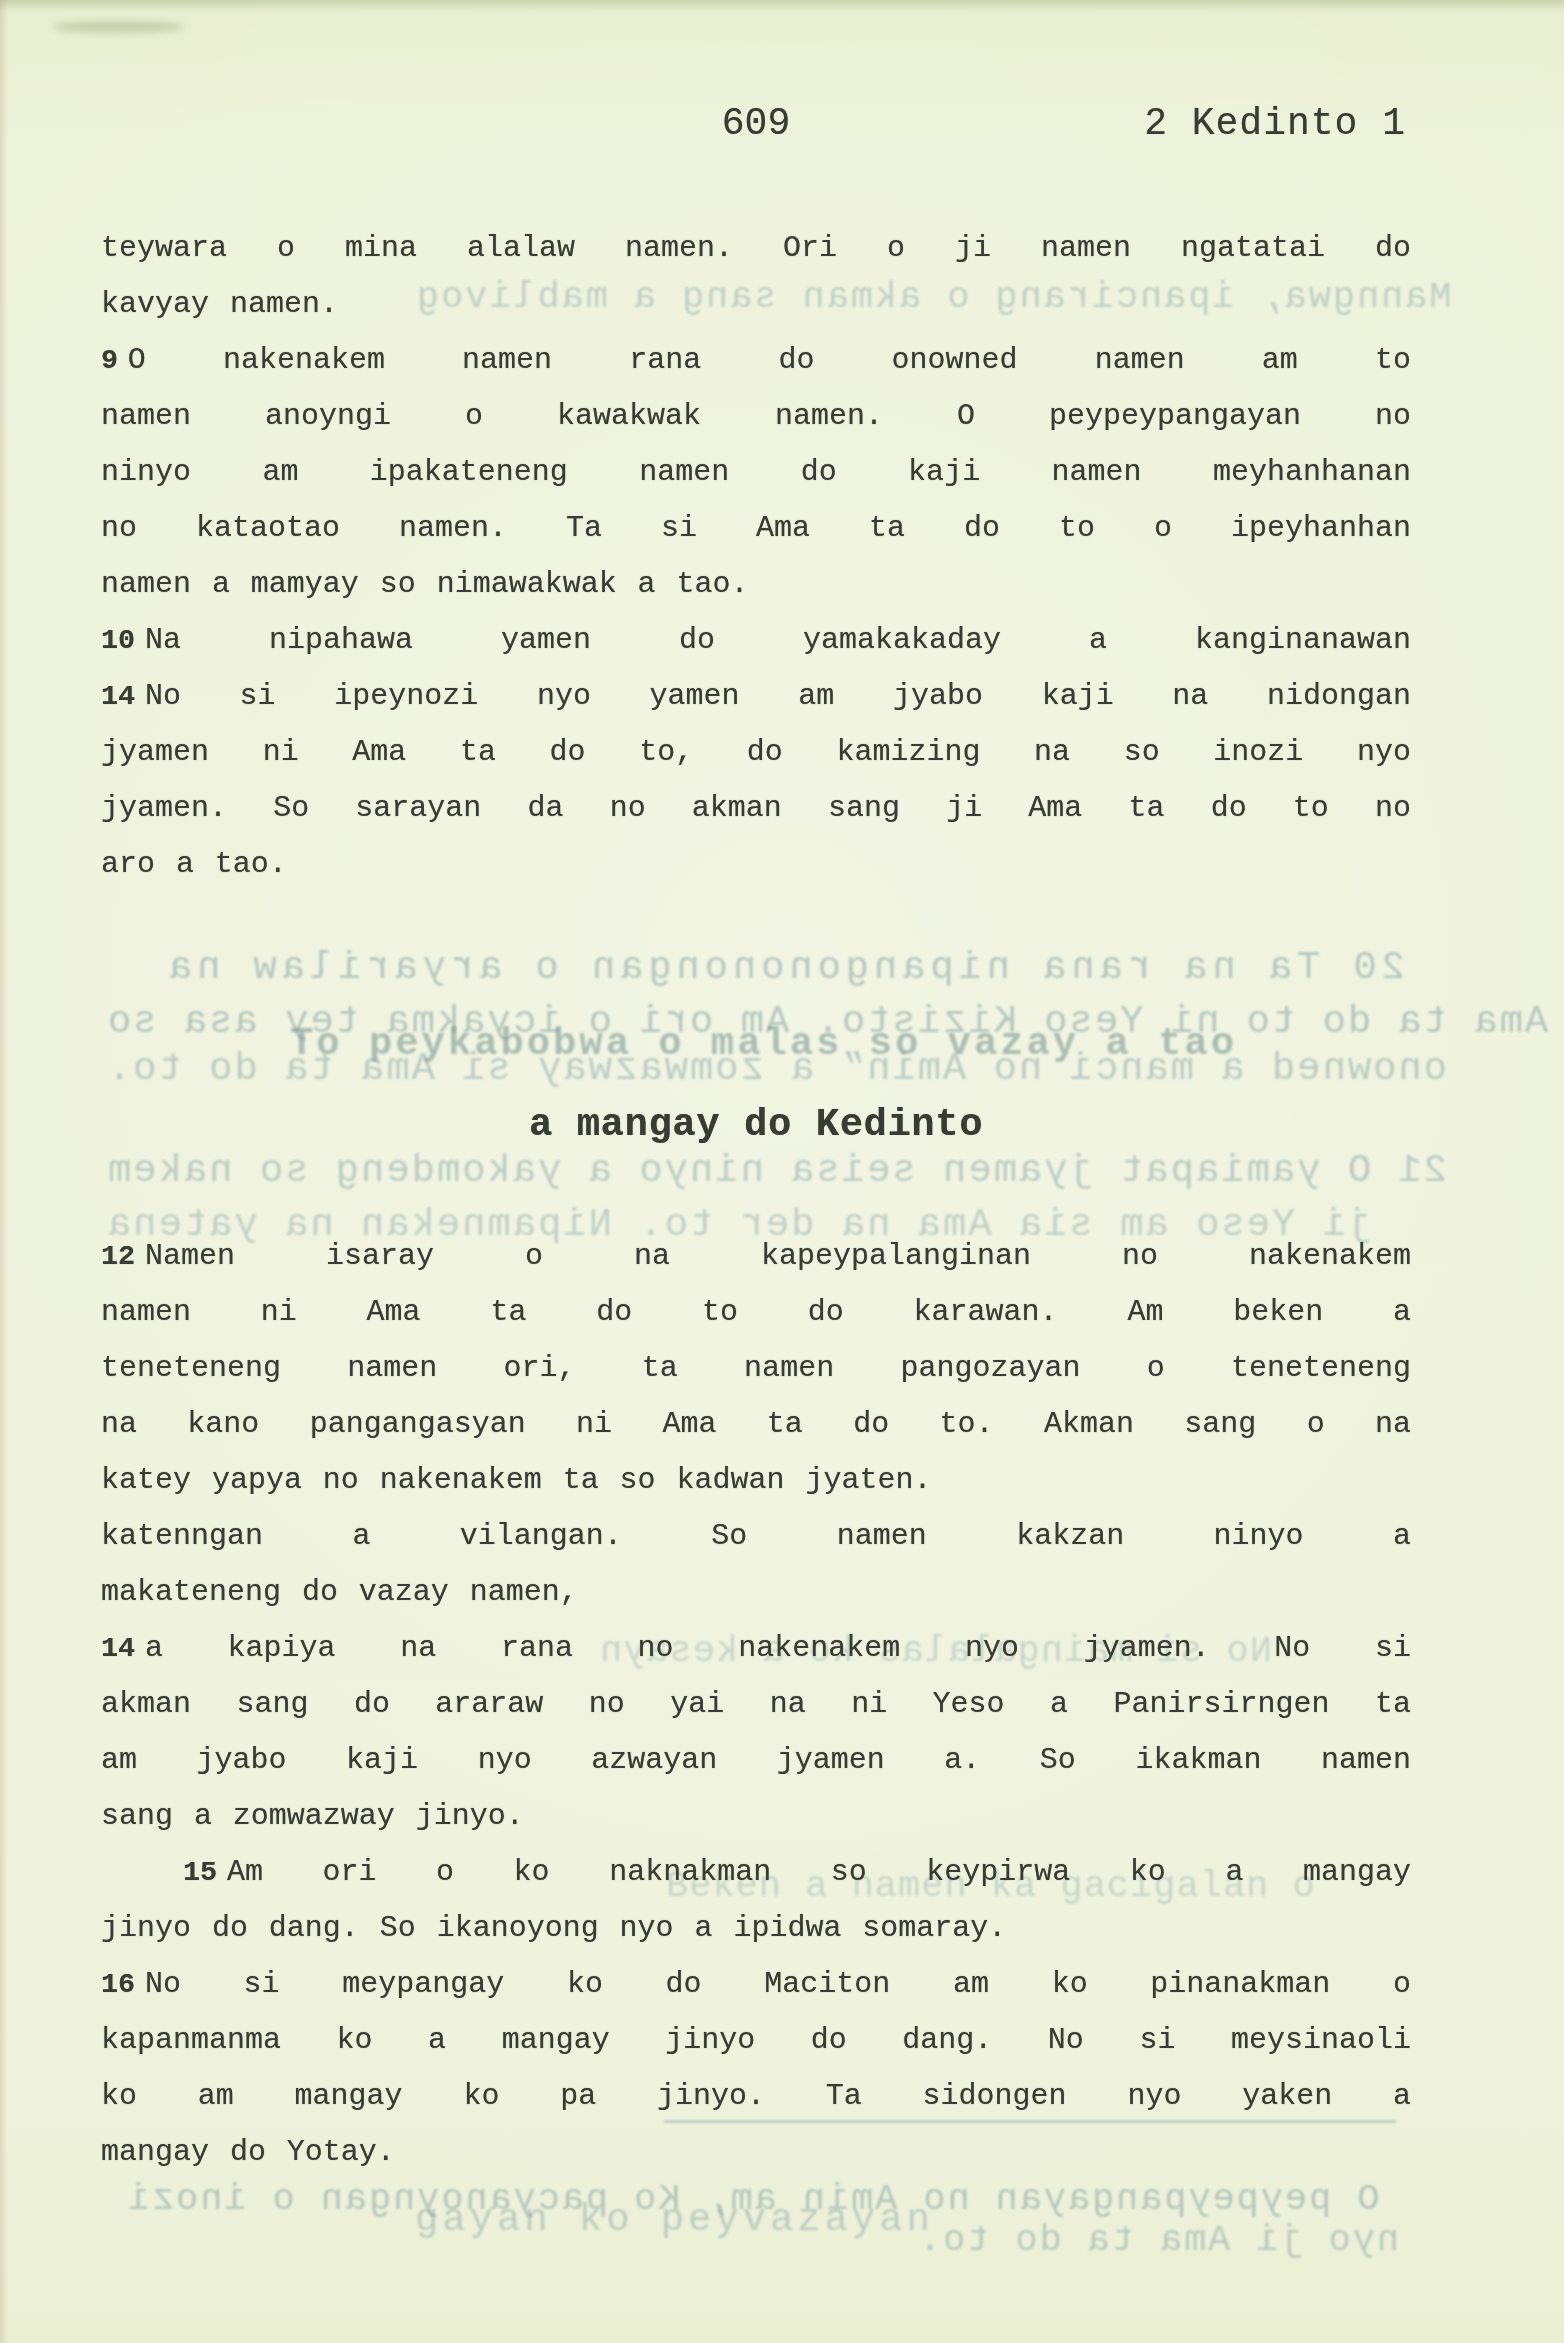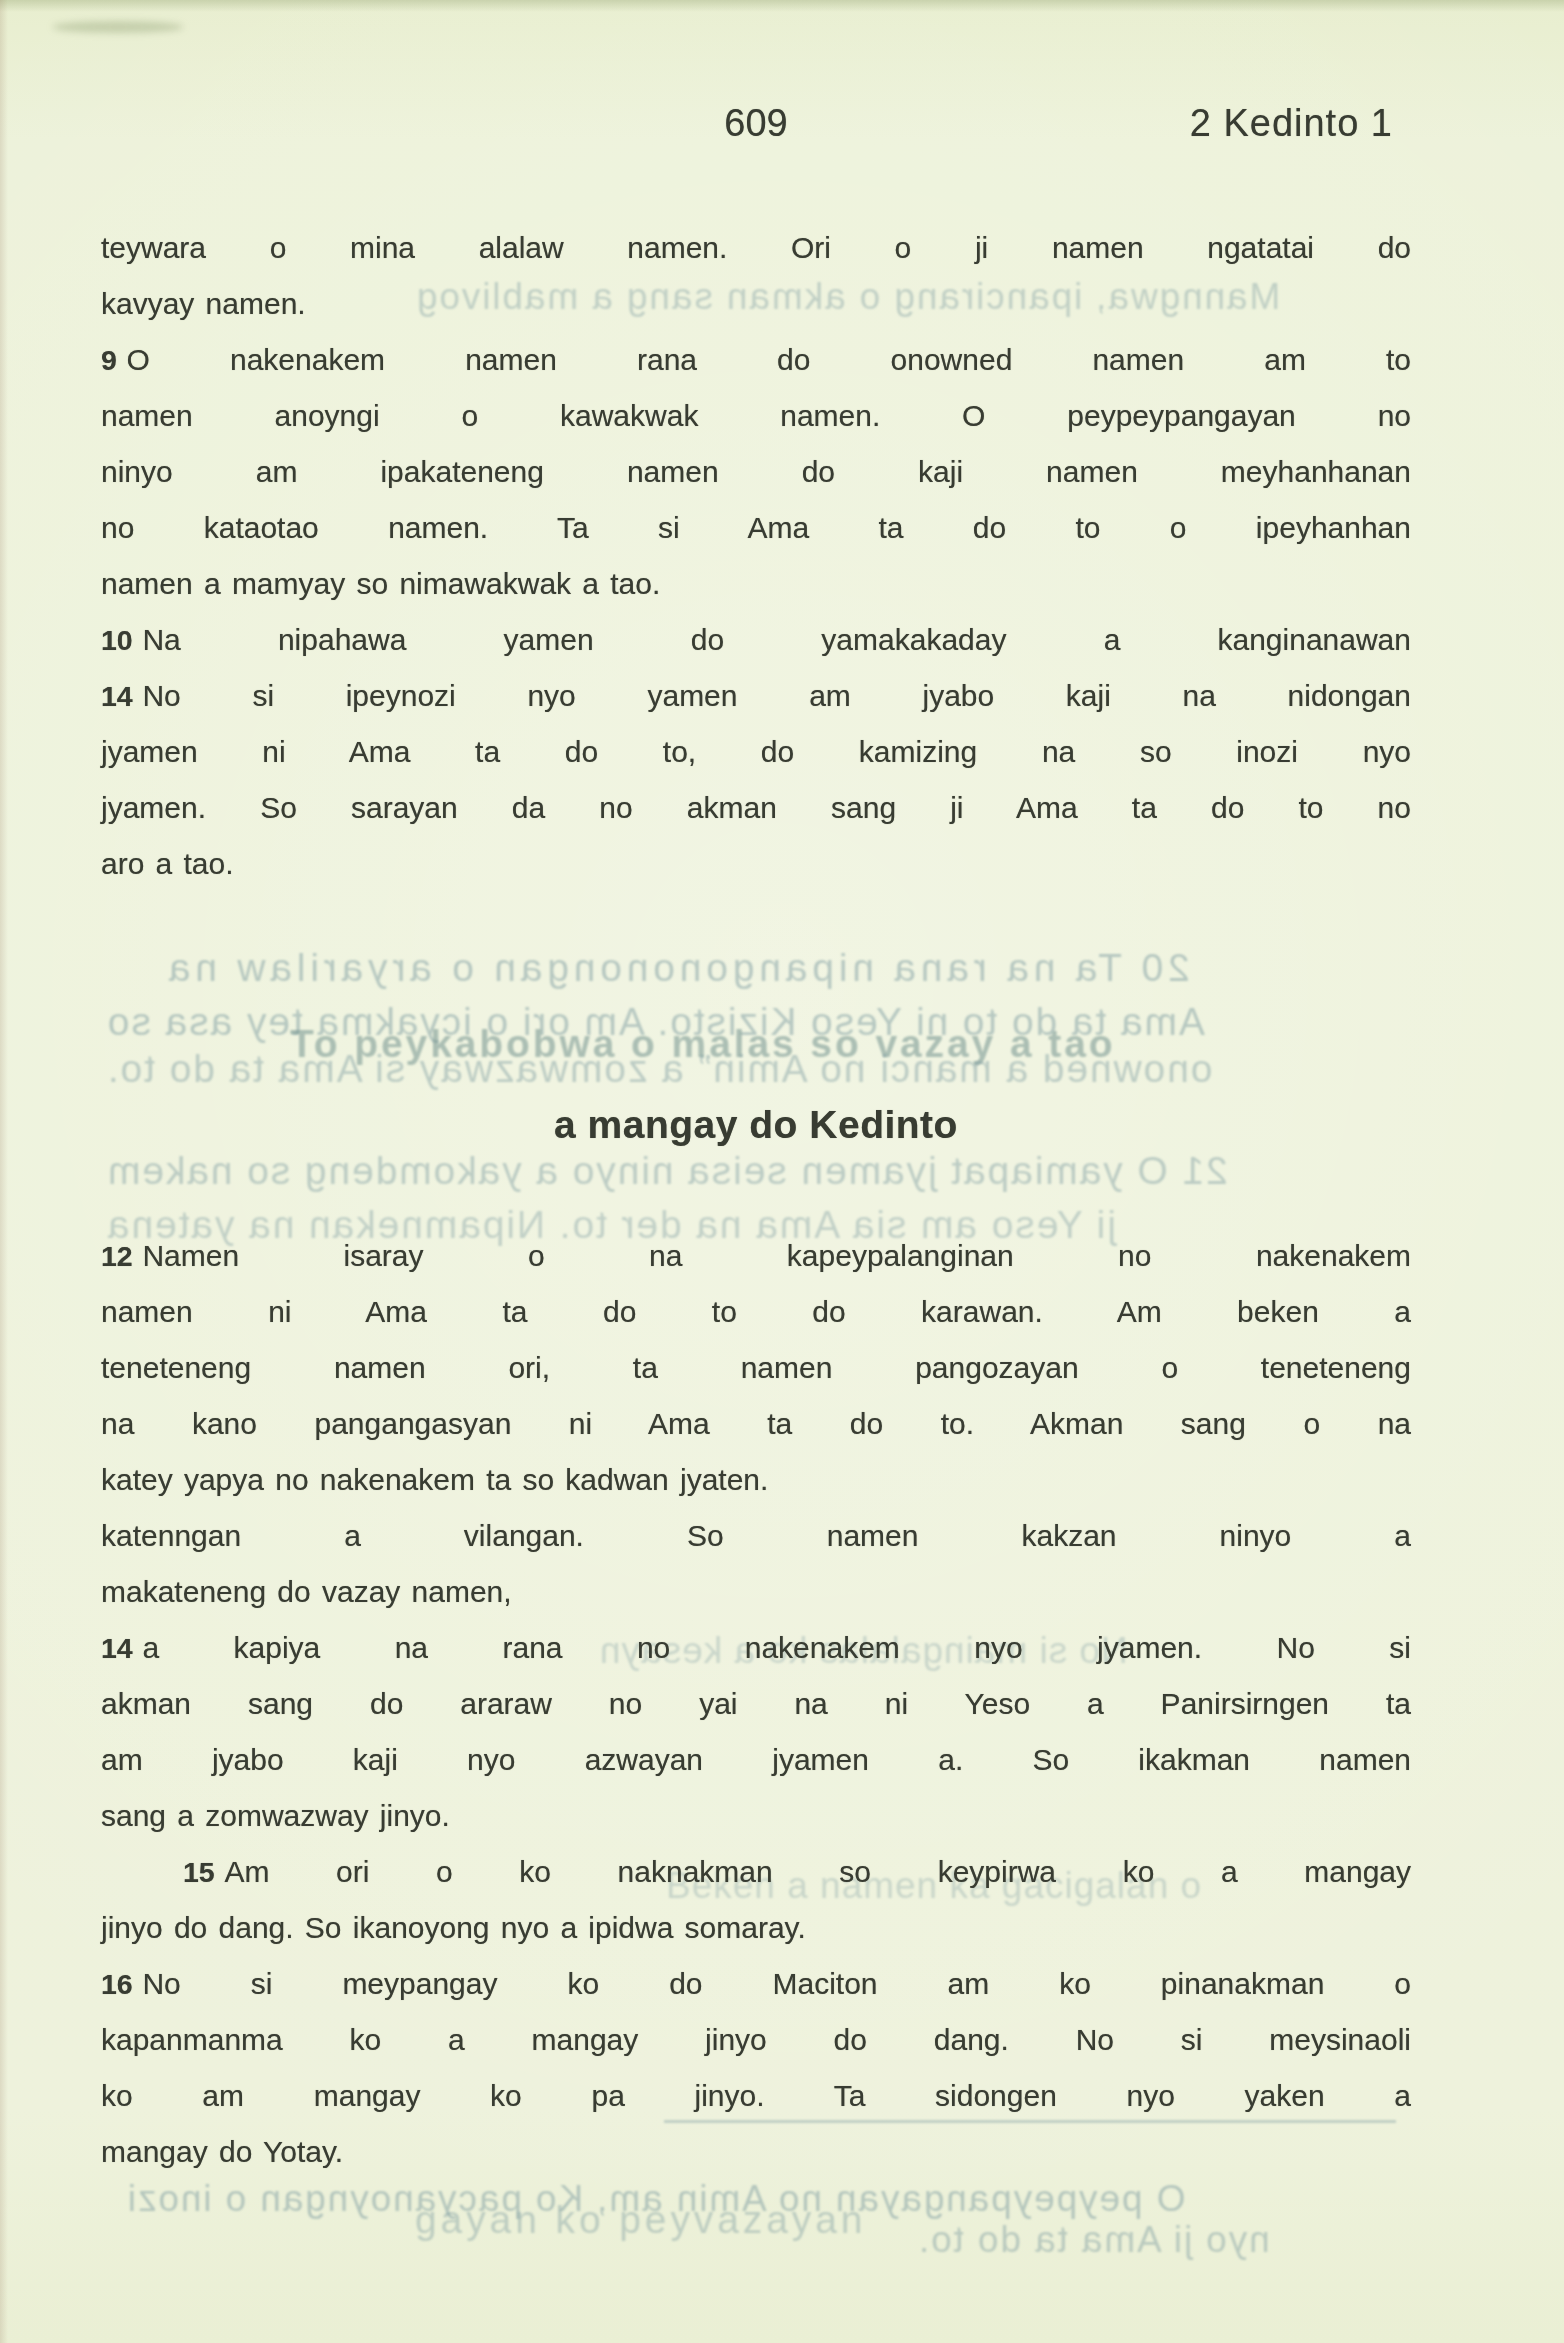--- a/index.html
+++ b/index.html
@@ -3,34 +3,34 @@
 <meta charset="utf-8">
 <style>
   html,body{margin:0;padding:0;}
   .page{
     position:relative;
     width:1564px;height:2343px;
     background:
       radial-gradient(ellipse 120% 85% at 50% 42%, rgba(255,255,255,0.22), rgba(0,0,0,0) 65%),
       linear-gradient(180deg, #e8eecf 0%, #edf2da 6%, #eef2dc 90%, #eaefd4 100%);
     overflow:hidden;
-    font-family:Liberation Sans, sans-serif;
+    font-family:Liberation Mono, monospace;
     color:#383c32;
     text-shadow:0 0 0.8px rgba(56,60,50,0.55);
   }
   .edge-top{position:absolute;top:0;left:0;right:0;height:11.6px;
     background:linear-gradient(180deg,rgba(120,138,82,0.28),rgba(120,138,82,0));}
   .edge-left{position:absolute;top:0;left:0;bottom:0;width:7.7px;
     background:linear-gradient(90deg,rgba(150,120,95,0.20),rgba(150,120,95,0));}
   .smudge{position:absolute;left:53px;top:21px;width:130px;height:11.6px;border-radius:50%;
     background:rgba(115,135,85,0.30);filter:blur(3.9px);}
   .col{position:absolute;left:101px;width:1310px;}
   .header{top:102px;height:46px;font-size:38px;}
   .pageno{position:absolute;left:0;right:0;text-align:center;}
-  .runtitle{position:absolute;right:18px;top:0;letter-spacing:1px;}
+  .runtitle{position:absolute;right:5px;top:0;letter-spacing:1px;}
   .block1{top:220px;}
   .block2{top:1228px;}
   .line{height:56px;line-height:56px;font-size:30px;word-spacing:2.9px;}
   .line.just{text-align:justify;text-align-last:justify;}
   .line.indent{text-indent:82px;}
   .vnum{font-weight:bold;font-size:0.95em;margin-right:9.7px;}
   .heading{top:1097px;text-align:center;font-weight:bold;font-size:39px;line-height:56px;letter-spacing:0.5px;}
   
   .ghostlayer{position:absolute;inset:0;}
   .ghost{position:absolute;white-space:nowrap;color:#7d9ca1;filter:blur(1.1px);text-shadow:none;}

